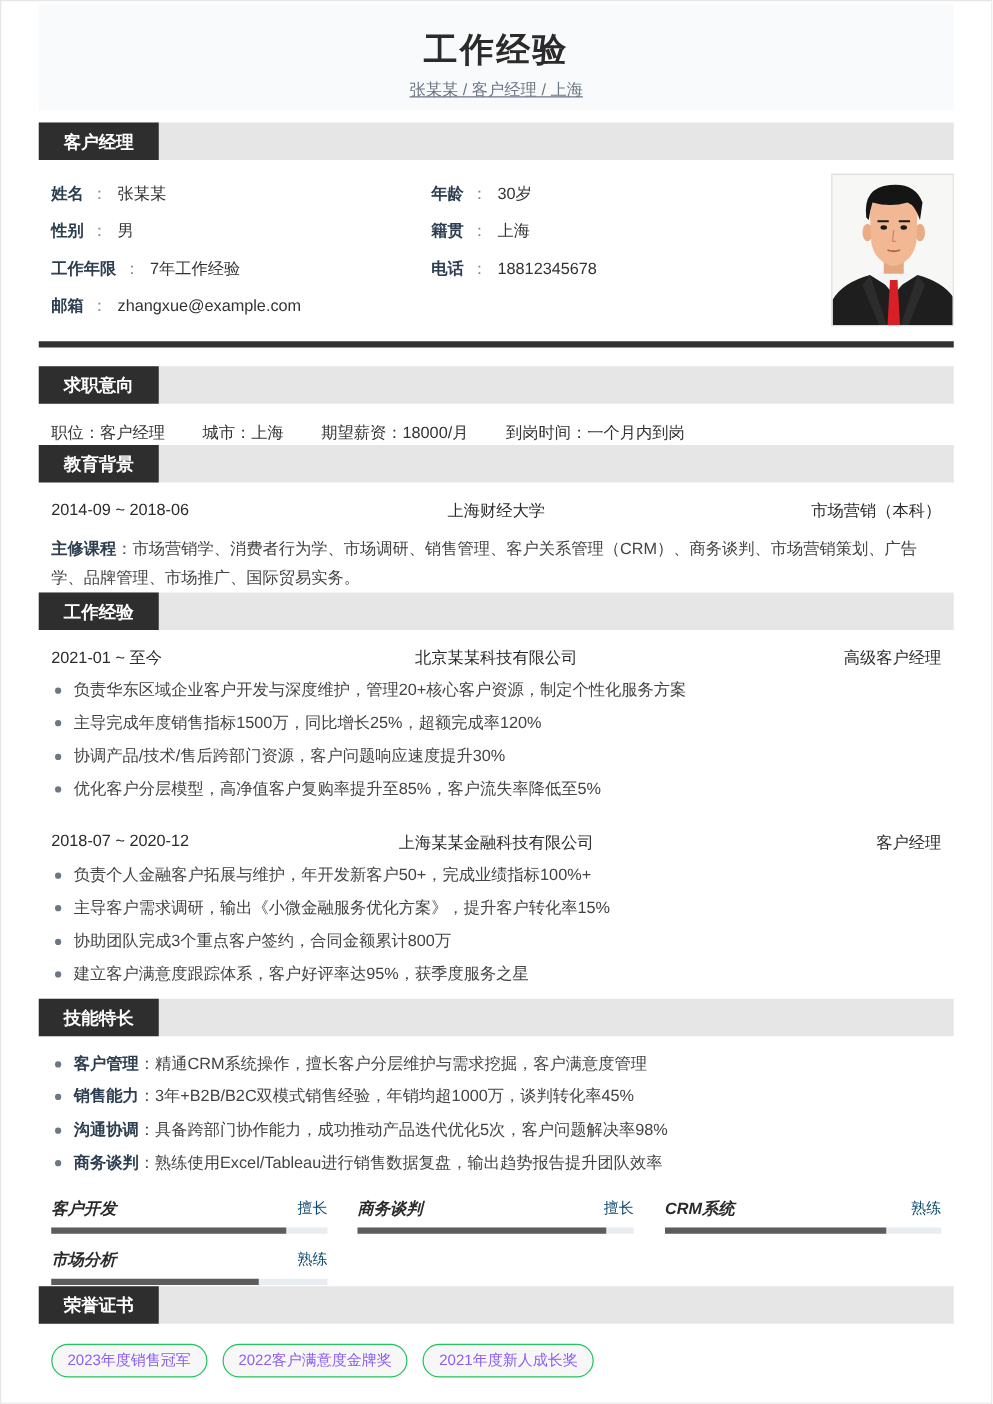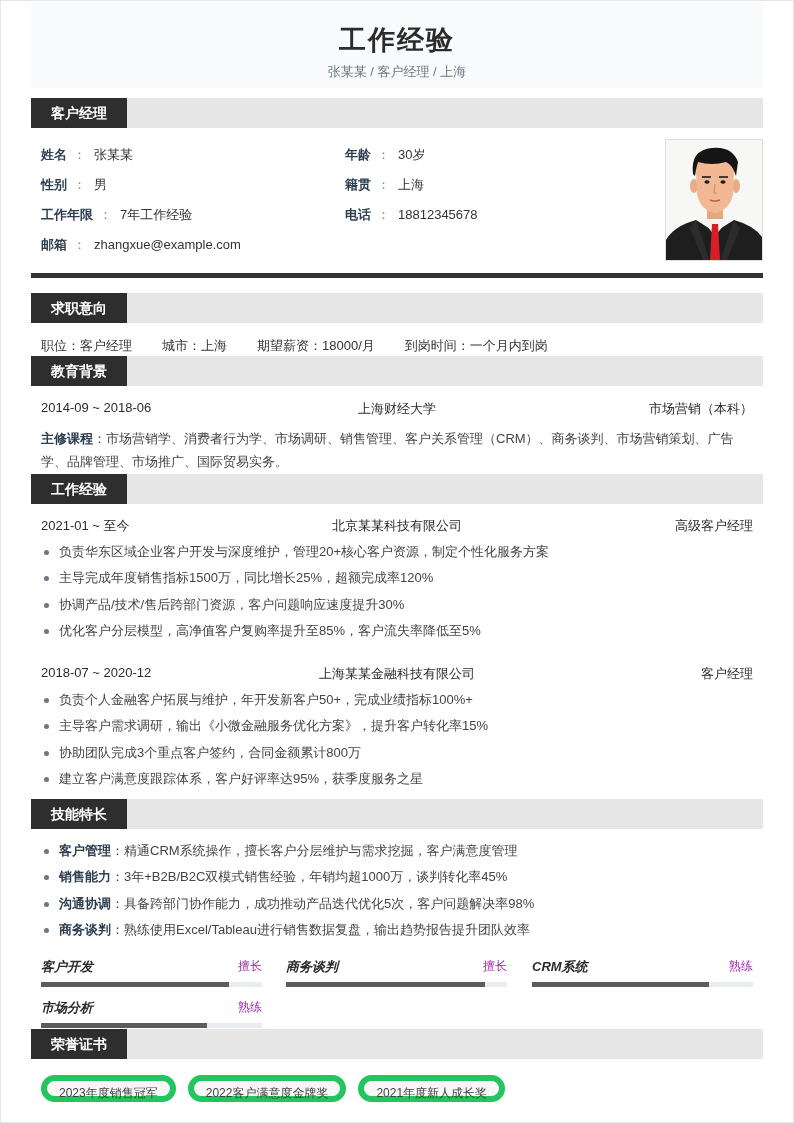--- a/index.html
+++ b/index.html
@@ -1,21 +1,21 @@
 <!DOCTYPE html>
 <html><head>
 <meta charset="utf-8">
 <style>
   * { box-sizing: border-box; margin: 0; padding: 0; }
   html, body { width: 794px; height: 1123px; background: #ffffff; overflow: hidden; }
   body { font-family: "Liberation Sans", "DejaVu Sans", sans-serif; color: #333; font-size: 13px; position: relative; }
   .page-frame { position: absolute; left: 0; top: 0; width: 794px; height: 1123px; border: 1px solid #e6e6e6; }
   .header { position: absolute; left: 31px; top: 3px; width: 732px; height: 85px; background: #f9fafc; text-align: center; }
   .header .title { font-size: 27px; font-weight: bold; color: #2b2b2b; margin-top: 21px; letter-spacing: 2px; line-height: 32px; }
-  .header .subtitle { font-size: 13px; color: #6b7785; margin-top: 7px; }
+  .header .subtitle { font-size: 13px; color: #6b7785; margin-top: 7px; text-decoration: underline; }
   .section-head { position: absolute; left: 31px; width: 732px; height: 30px; background: #e6e6e6; }
   .section-head .tab { display: inline-block; width: 96px; height: 30px; background: #2e2e2e; color: #fff; font-weight: bold; font-size: 14px; line-height: 30px; text-align: center; }
   .info-row { position: absolute; font-size: 13px; line-height: 18px; }
   .info-row .lbl { color: #2c3e50; font-weight: bold; }
   .info-row .colon { color: #7a8591; margin: 0 8px 0 6px; }
   .info-row .val { color: #333; text-align: right; }
   .photo { position: absolute; left: 665px; top: 139px; width: 98px; height: 122px; border: 1px solid #dcdcdc; background: #fafafa; overflow: hidden; }
   .divider-bar { position: absolute; left: 31px; top: 273px; width: 732px; height: 5px; background: #333; }
   .intent { position: absolute; left: 41px; top: 337px; font-size: 13px; color: #333; white-space: nowrap; }
   .intent span { margin-right: 30px; }
@@ -24,25 +24,25 @@
   .edu-row .c, .job-row .c { position: absolute; left: 0; right: 0; text-align: center; }
   .edu-row .r, .job-row .r { position: absolute; right: 0; }
   .courses { position: absolute; left: 41px; top: 427px; width: 712px; font-size: 13px; line-height: 23px; color: #444; }
   .courses b { color: #2c3e50; }
   ul.bullets { position: absolute; left: 41px; width: 712px; list-style: none; }
   ul.bullets li { position: relative; padding-left: 18px; font-size: 13px; line-height: 26.3px; color: #444; }
   ul.bullets li::before { content: ""; position: absolute; left: 3px; top: 11px; width: 5px; height: 5px; border-radius: 50%; background: #6b7785; }
   ul.bullets li b { color: #2c3e50; }
   .skill { position: absolute; width: 221px; height: 36px; }
   .skill .name { position: absolute; left: 0; top: 0; font-size: 13px; font-weight: bold; color: #2b2b2b; font-style: italic; }
-  .skill .lvl { position: absolute; right: 0; top: 0; font-size: 12px; color: #a21caf; }
+  .skill .lvl { position: absolute; right: 0; top: 0; font-size: 12px; color: #0c4a6e; }
   .skill .track { position: absolute; left: 0; top: 24px; width: 221px; height: 5px; background: #e9edf2; }
   .skill .fill { height: 5px; background: #5c5c5c; }
   .awards { position: absolute; left: 41px; top: 1075px; display: flex; gap: 12px; }
-  .award { border: 6px solid #22c55e; border-radius: 14px; height: 27px; padding: 0 12px; line-height: 25px; font-size: 12px; color: #404040; background: #f7f7f7; white-space: nowrap; }
+  .award { border: 1px solid #22c55e; border-radius: 14px; height: 27px; padding: 0 12px; line-height: 25px; font-size: 12px; color: #8b5cf6; background: #f7f7f7; white-space: nowrap; }
 </style>
 </head>
 <body>
 
 <div class="page-frame"></div>
 
 <div class="header">
   <div class="title">工作经验</div>
   <div class="subtitle">张某某 / 客户经理 / 上海</div>
 </div>

